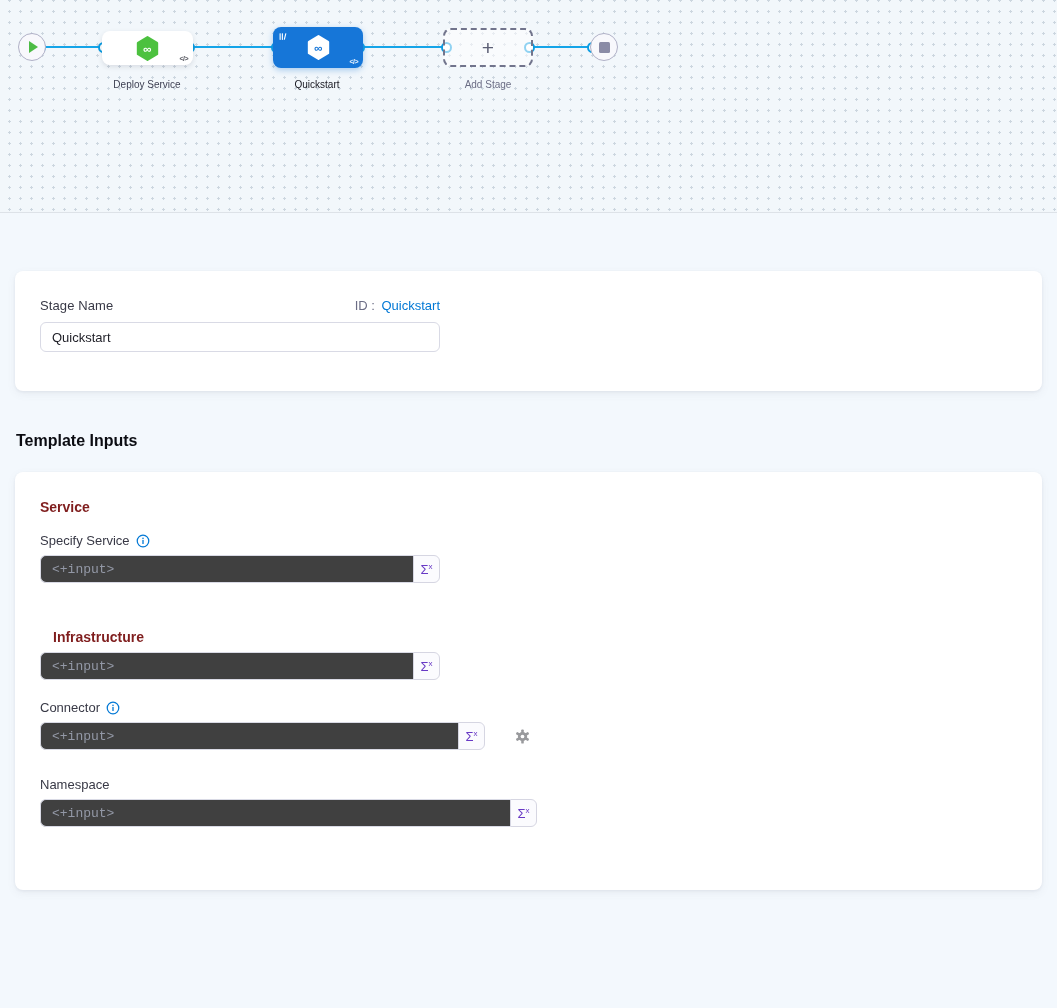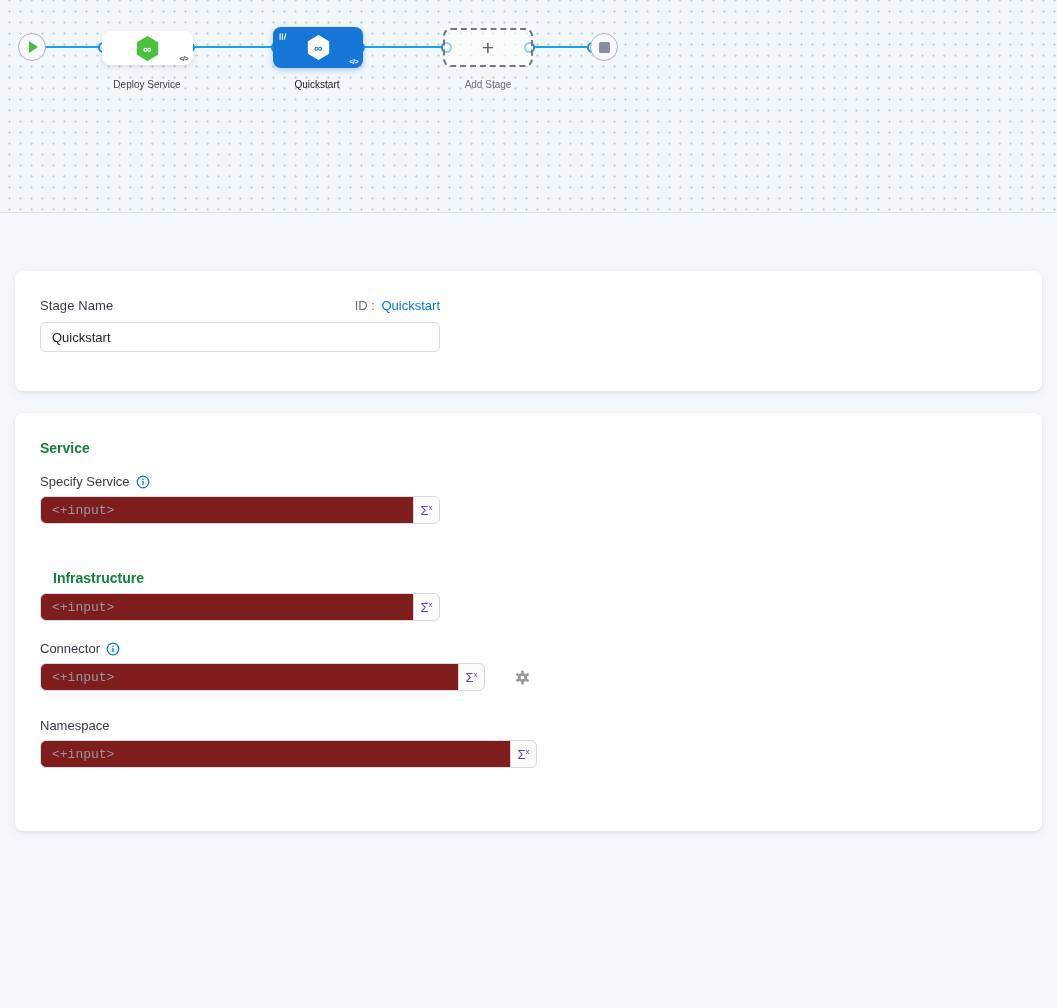--- a/index.html
+++ b/index.html
@@ -143,36 +143,36 @@
   }
 
   .section-heading {
     margin: 41px 0 0 1px;
     font-size: 16px;
     font-weight: bold;
     color: #0b0c12;
   }
 
   .card-2 { margin-top: 22px; padding: 27px 25px 63px 25px; margin-bottom: 23px; }
-  .group-title { font-size: 14px; font-weight: bold; color: #15803d; }
+  .group-title { font-size: 14px; font-weight: bold; color: #7f1d1d; }
   .group-title.gap { margin-top: 46px; padding-left: 13px; }
   .input-label {
     margin-top: 18px;
     font-size: 13px; font-weight: 500; color: #383946;
     display: flex; align-items: center; gap: 6px;
   }
   .input-label.tight { margin-top: 27px; }
   .rt-row { display: flex; align-items: center; margin-top: 7px; }
   .rt-input { display: flex; }
   .rt-input input {
     height: 28px;
     border: 1px solid #d9dae5;
     border-right: none;
     border-radius: 6px 0 0 6px;
-    background: #7f1d1d;
+    background: #404040;
     padding: 0 11px;
     font-size: 13px;
     font-family: "Liberation Mono", monospace;
     color: #9398a6;
     outline: none;
     flex: 1;
   }
   .sigma-btn {
     width: 27px; height: 28px;
     border: 1px solid #d6d6e2;
@@ -245,20 +245,21 @@
     <div class="label-row">
       <span class="field-label">Stage Name</span>
       <span class="id-wrap">
         <span class="id-label">ID :</span>
         <a href="#" class="id-link">Quickstart</a>
       </span>
     </div>
     <input type="text" class="text-input" value="Quickstart" style="">
   </div>
 
+  <div class="section-heading">Template Inputs</div>
 
   <div class="card card-2">
 
     <div class="group-title">Service</div>
 
     <div class="input-label">
       <span>Specify Service</span>
       <span class="info-icon">
         <svg width="14" height="14" viewBox="0 0 16 16">
           <circle cx="8" cy="8" r="6.6" fill="none" stroke="#0278d5" stroke-width="1.4"></circle>

